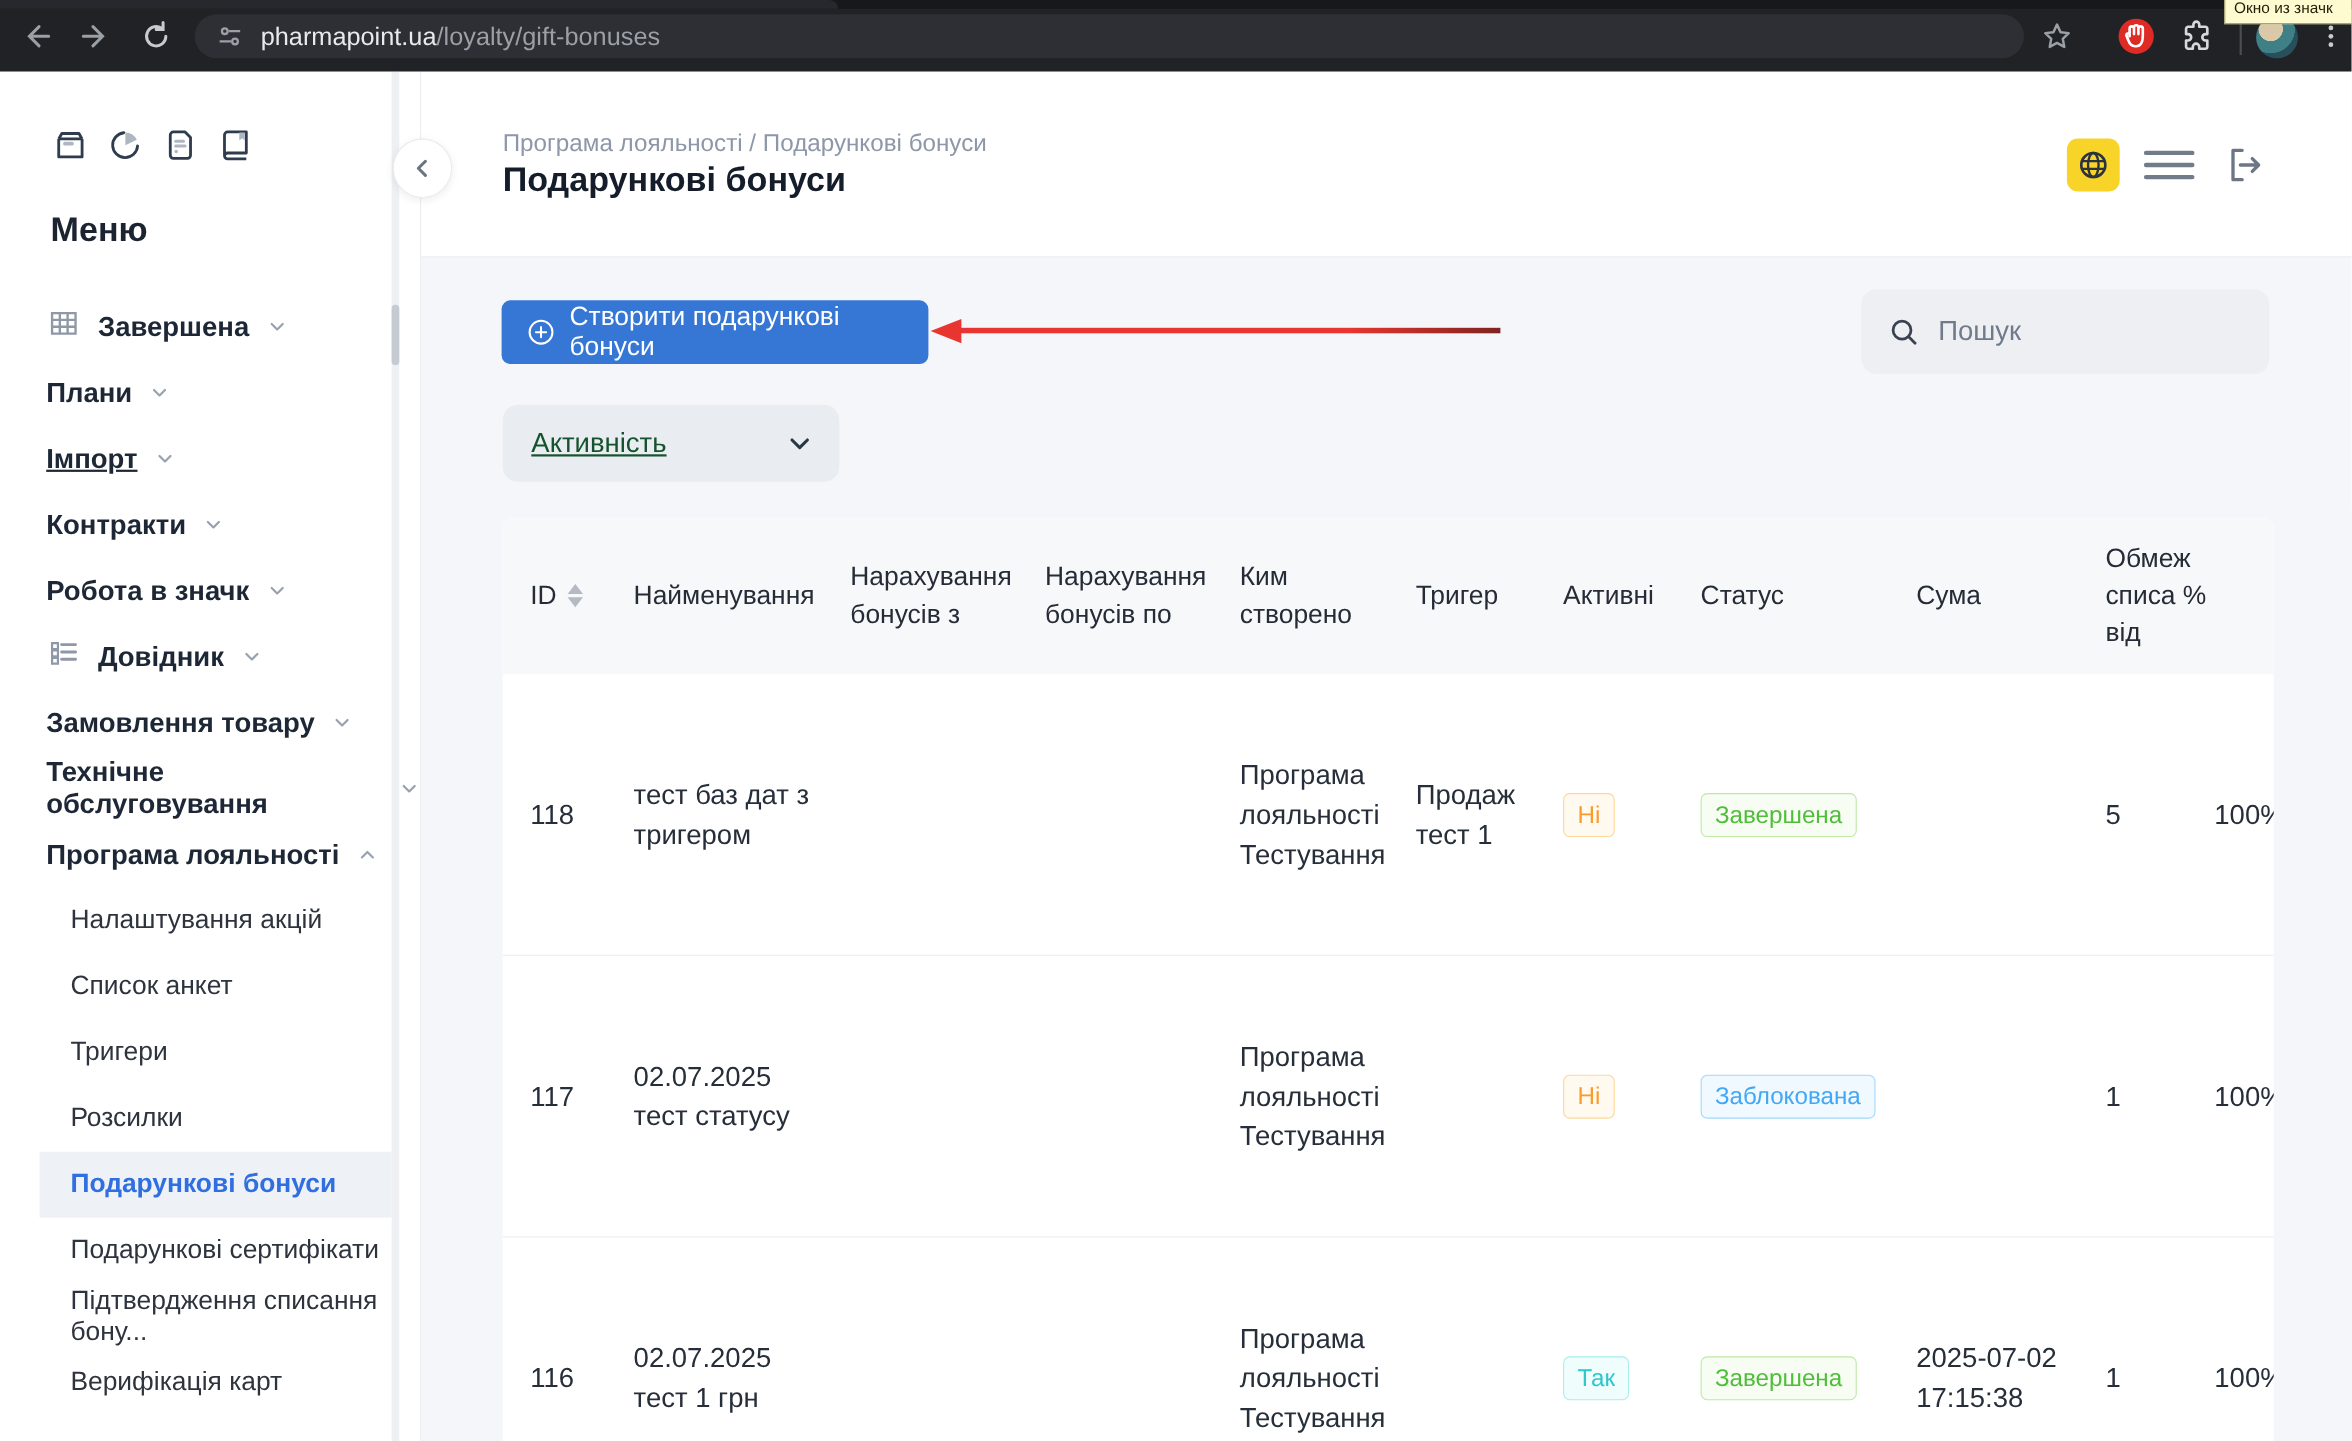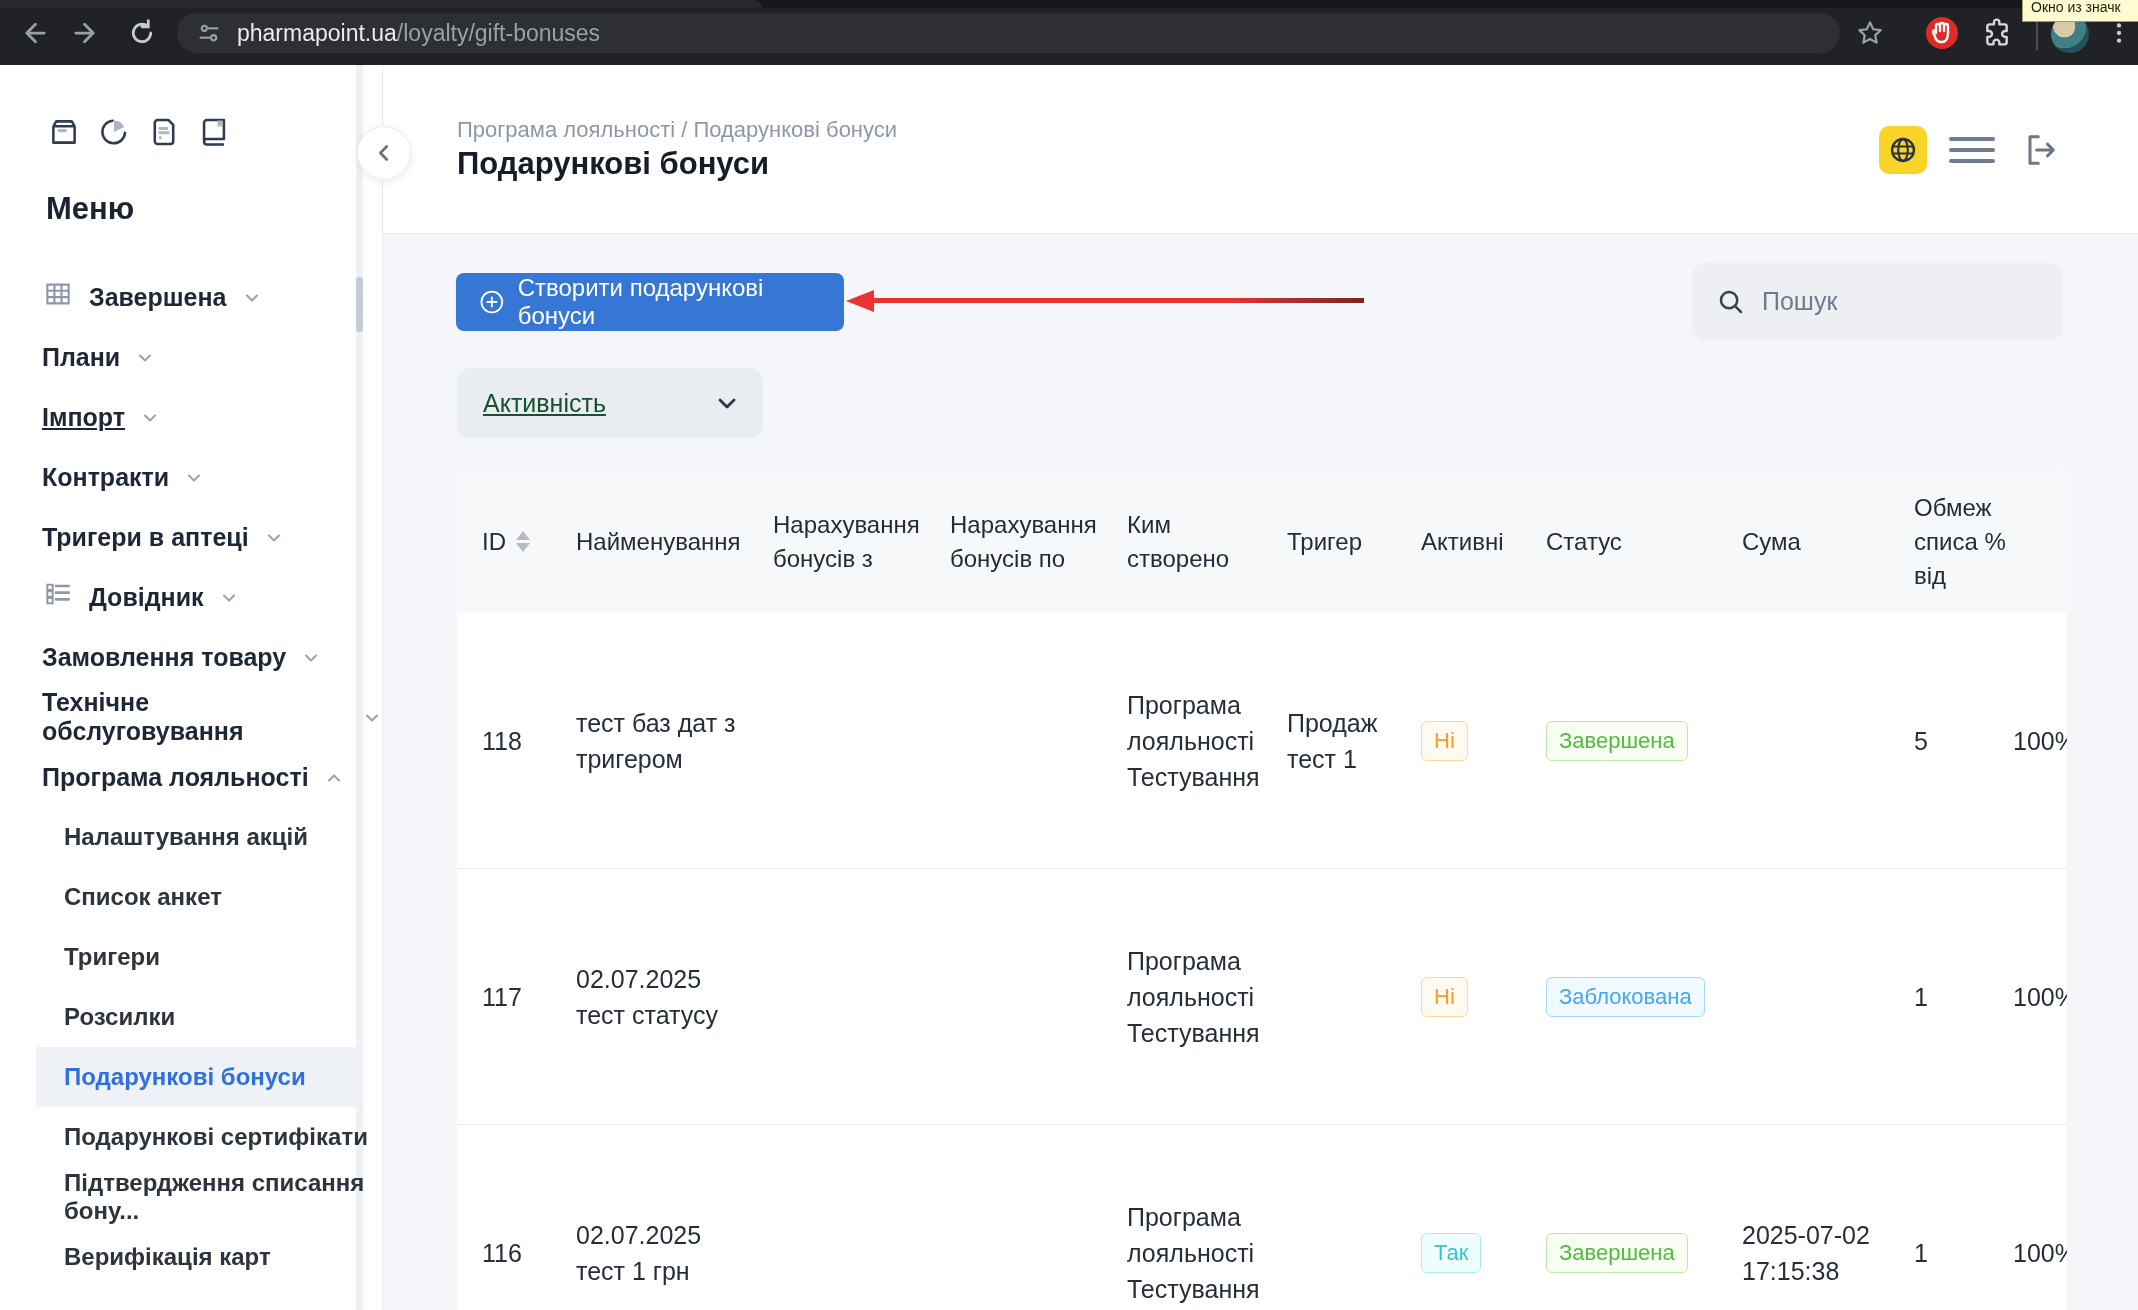--- a/index.html
+++ b/index.html
@@ -22,21 +22,21 @@
     color:#1f1f08;font-size:14px;line-height:24px;padding-left:8px;z-index:60;white-space:nowrap;overflow:hidden;}
 
   
   #sidebar{position:absolute;left:0;top:65px;width:382px;height:1245px;background:#ffffff;border-right:1px solid #e8eaee;}
   #side-scroll-track{position:absolute;left:356px;top:0px;width:7px;height:1245px;background:#eef0f3;}
   #side-scroll-thumb{position:absolute;left:356px;top:212px;width:7px;height:55px;border-radius:4px;background:#c5cbd3;}
   #side-icons{position:absolute;left:47px;top:50px;display:flex;gap:16px;}
   #menu-title{position:absolute;left:46px;top:126px;font-size:31px;font-weight:700;color:#1b2430;}
   .side-item{position:absolute;display:flex;align-items:center;gap:15px;height:60px;font-size:25px;font-weight:700;color:#1d2736;cursor:pointer;}
   .side-item .chev{margin-top:4px;}
-  .sub-item{position:absolute;left:64px;display:flex;align-items:center;height:60px;font-size:24px;color:#2e343e;cursor:pointer;z-index:2;font-weight:bold;}
+  .sub-item{position:absolute;left:64px;display:flex;align-items:center;height:60px;font-size:24px;color:#2e343e;cursor:pointer;z-index:2;}
   #active-bg{position:absolute;left:36px;top:982px;width:320px;height:60px;background:#eef1f5;}
   .sub-active{color:#2f6fe0;font-weight:600;}
 
   
   #band{position:absolute;left:383px;top:65px;width:1755px;height:168px;background:#ffffff;border-bottom:1px solid #e9ebee;}
   #collapse-btn{position:absolute;left:357px;top:126px;width:52px;height:52px;border-radius:50%;background:#fff;
     border:1px solid #e9ebee;box-shadow:0 2px 8px rgba(20,30,50,.08);display:flex;align-items:center;justify-content:center;z-index:10;cursor:pointer;}
   #breadcrumb{position:absolute;left:457px;top:117px;font-size:22px;color:#8d97a8;}
   #page-title{position:absolute;left:457px;top:146px;font-size:31px;font-weight:700;color:#141d29;}
   #globe-btn{position:absolute;left:1879px;top:126px;width:48px;height:48px;border-radius:10px;background:#f7d427;
@@ -206,21 +206,21 @@
             <path d="M6 9 L12 15 L18 9" stroke="#97a1af" stroke-width="2.4" fill="none" stroke-linecap="round" stroke-linejoin="round"></path>
           </svg></span>
     </div>
     <div class="side-item" style="left:42px;top:382px;">
       <span>Контракти</span>
       <span class="chev"><svg width="20" height="20" viewBox="0 0 24 24">
             <path d="M6 9 L12 15 L18 9" stroke="#97a1af" stroke-width="2.4" fill="none" stroke-linecap="round" stroke-linejoin="round"></path>
           </svg></span>
     </div>
     <div class="side-item" style="left:42px;top:442px;">
-      <span>Тригери в аптеці</span>
+      <span>Робота в значк</span>
       <span class="chev"><svg width="20" height="20" viewBox="0 0 24 24">
             <path d="M6 9 L12 15 L18 9" stroke="#97a1af" stroke-width="2.4" fill="none" stroke-linecap="round" stroke-linejoin="round"></path>
           </svg></span>
     </div>
     <div class="side-item" style="left:42px;top:502px;">
       <span><svg width="32" height="32" viewBox="0 0 24 24">
             <path d="M4 5 H8 V9 H4 Z M4 10 H8 V14 H4 Z M4 15 H8 V19 H4 Z" stroke="#8e98a6" stroke-width="1.5" fill="none"></path>
             <path d="M10.5 6 H20 M10.5 11 H20 M10.5 16 H20" stroke="#8e98a6" stroke-width="2" stroke-linecap="round"></path>
           </svg></span>
       <span>Довідник</span>

